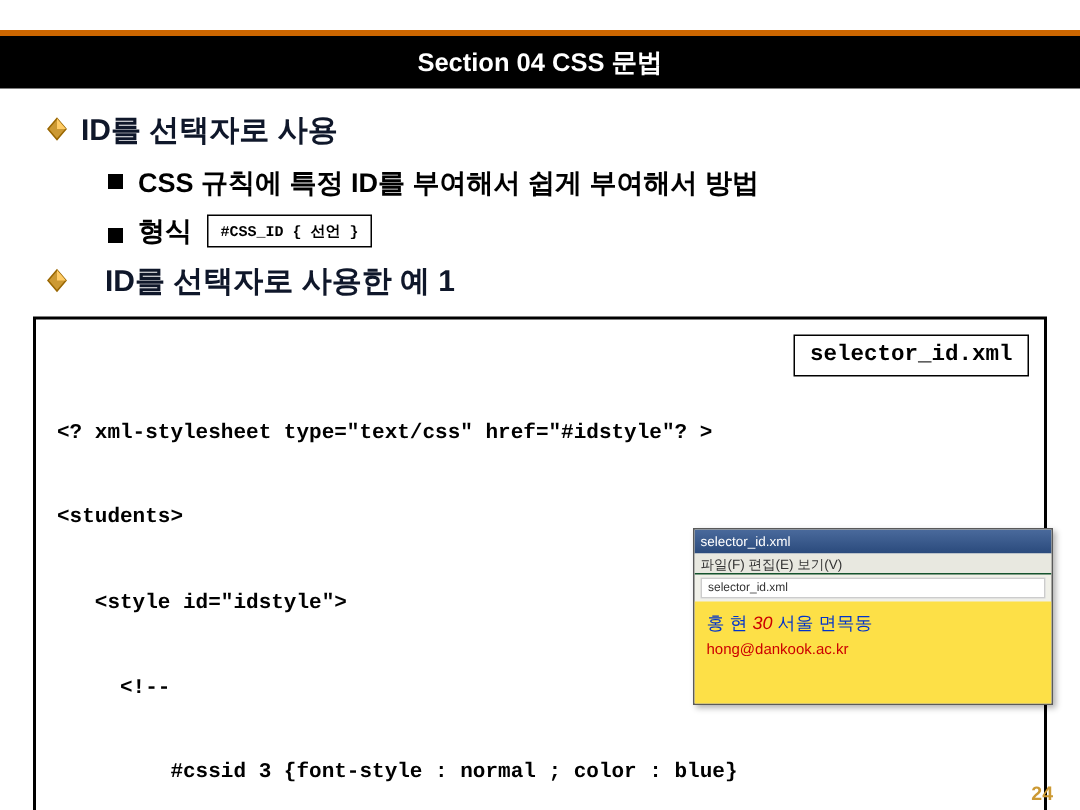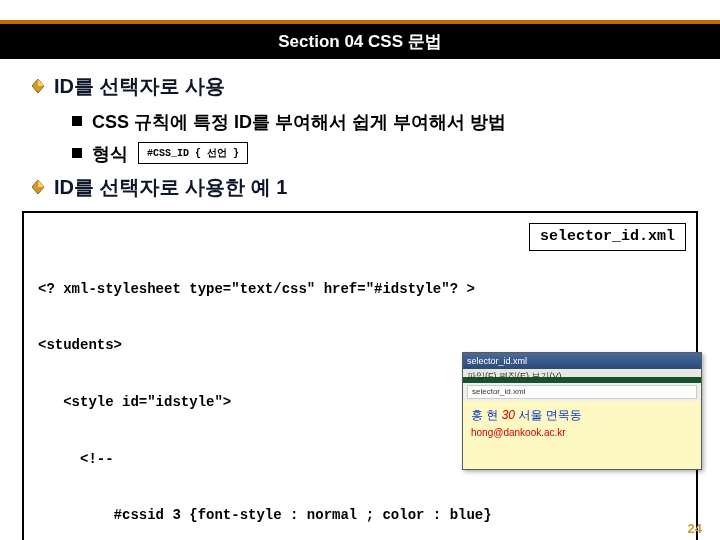--- a/index.html
+++ b/index.html
@@ -53,21 +53,21 @@
       margin-top: 6px;
       flex-shrink: 0;
     }
     .sub-text {
       font-size: 18px;
       font-weight: bold;
       color: #000000;
     }
     .format-line {
       display: flex;
-      align-items: flex-start;
+      align-items: center;
     }
     .format-box {
       border: 1px solid #000000;
       padding: 3px 8px;
       margin-left: 10px;
       font-family: "Courier New", monospace;
       font-size: 10px;
       font-weight: bold;
     }
     .code-box {
@@ -112,36 +112,36 @@
       padding: 1px 4px;
       display: flex;
       align-items: center;
     }
     .browser-menu {
       background: #e8e8e0;
       height: 14px;
       font-size: 9px;
       padding: 1px 4px;
       color: #333;
-      border-bottom: 6px solid #14532d;
+      border-bottom: 1px solid #14532d;
     }
     .browser-addr {
       background: #ffffff;
       height: 14px;
       border: 1px solid #ccc;
       margin: 2px 4px;
       font-size: 8px;
       padding: 1px 4px;
       color: #333;
     }
     .browser-content {
       padding: 6px 8px;
       font-size: 12px;
       line-height: 1.4;
-      background: #fef9c3;
+      background: #fde047;
       height: 76px;
     }
     .browser-content .student-name { color: #0033cc; }
     .browser-content .student-age { color: #cc0000; font-style: italic; }
     .browser-content .student-addr { color: #0033cc; }
     .browser-content .student-email { color: #cc0000; font-size: 10px; margin-top: 32px; }
     .page-number {
       position: absolute;
       right: 18px;
       bottom: 4px;
@@ -171,21 +171,21 @@
   <span class="square-icon"></span>
   <span class="sub-text">CSS 규칙에 특정 ID를 부여해서 쉽게 부여해서 방법</span>
 </div>
 
 <div class="sub-bullet format-line">
   <span class="square-icon"></span>
   <span class="sub-text">형식</span>
   <span class="format-box">#CSS_ID { 선언 }</span>
 </div>
 
-<div class="bullet-main" style="">
+<div class="bullet-main" style="gap:16px;">
   <span class="bullet-icon">
     <svg viewBox="0 0 20 18" width="20" height="18">
       <path d="M10 2 L16 9 L10 16 L4 9 Z" fill="#cc9933" stroke="#996600" stroke-width="1"></path>
       <path d="M10 2 L16 9 L10 9 Z" fill="#ffcc66"></path>
     </svg>
   </span>
   <span class="bullet-text">ID를 선택자로 사용한 예 1</span>
 </div>
 
 <div class="code-box">

